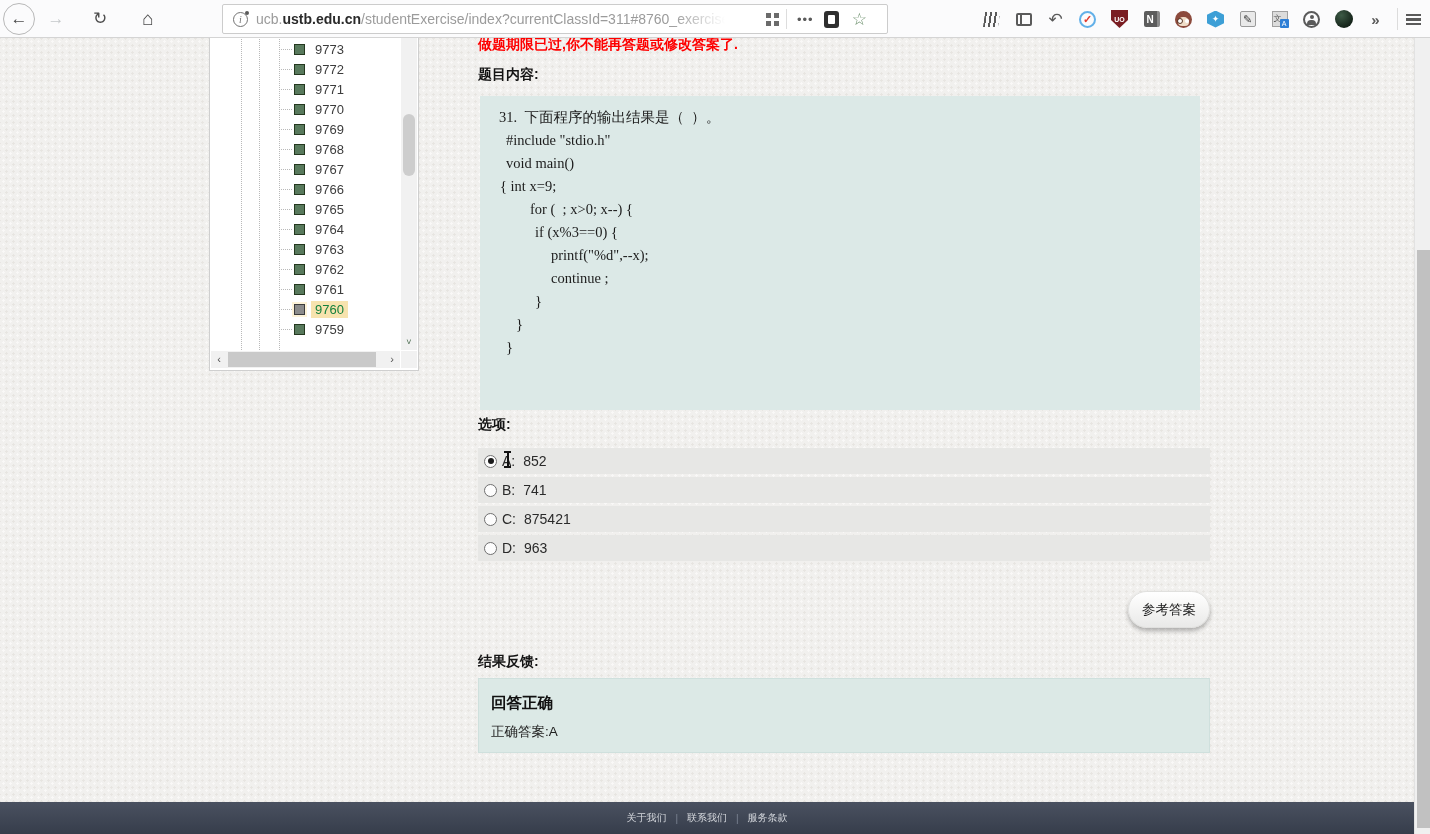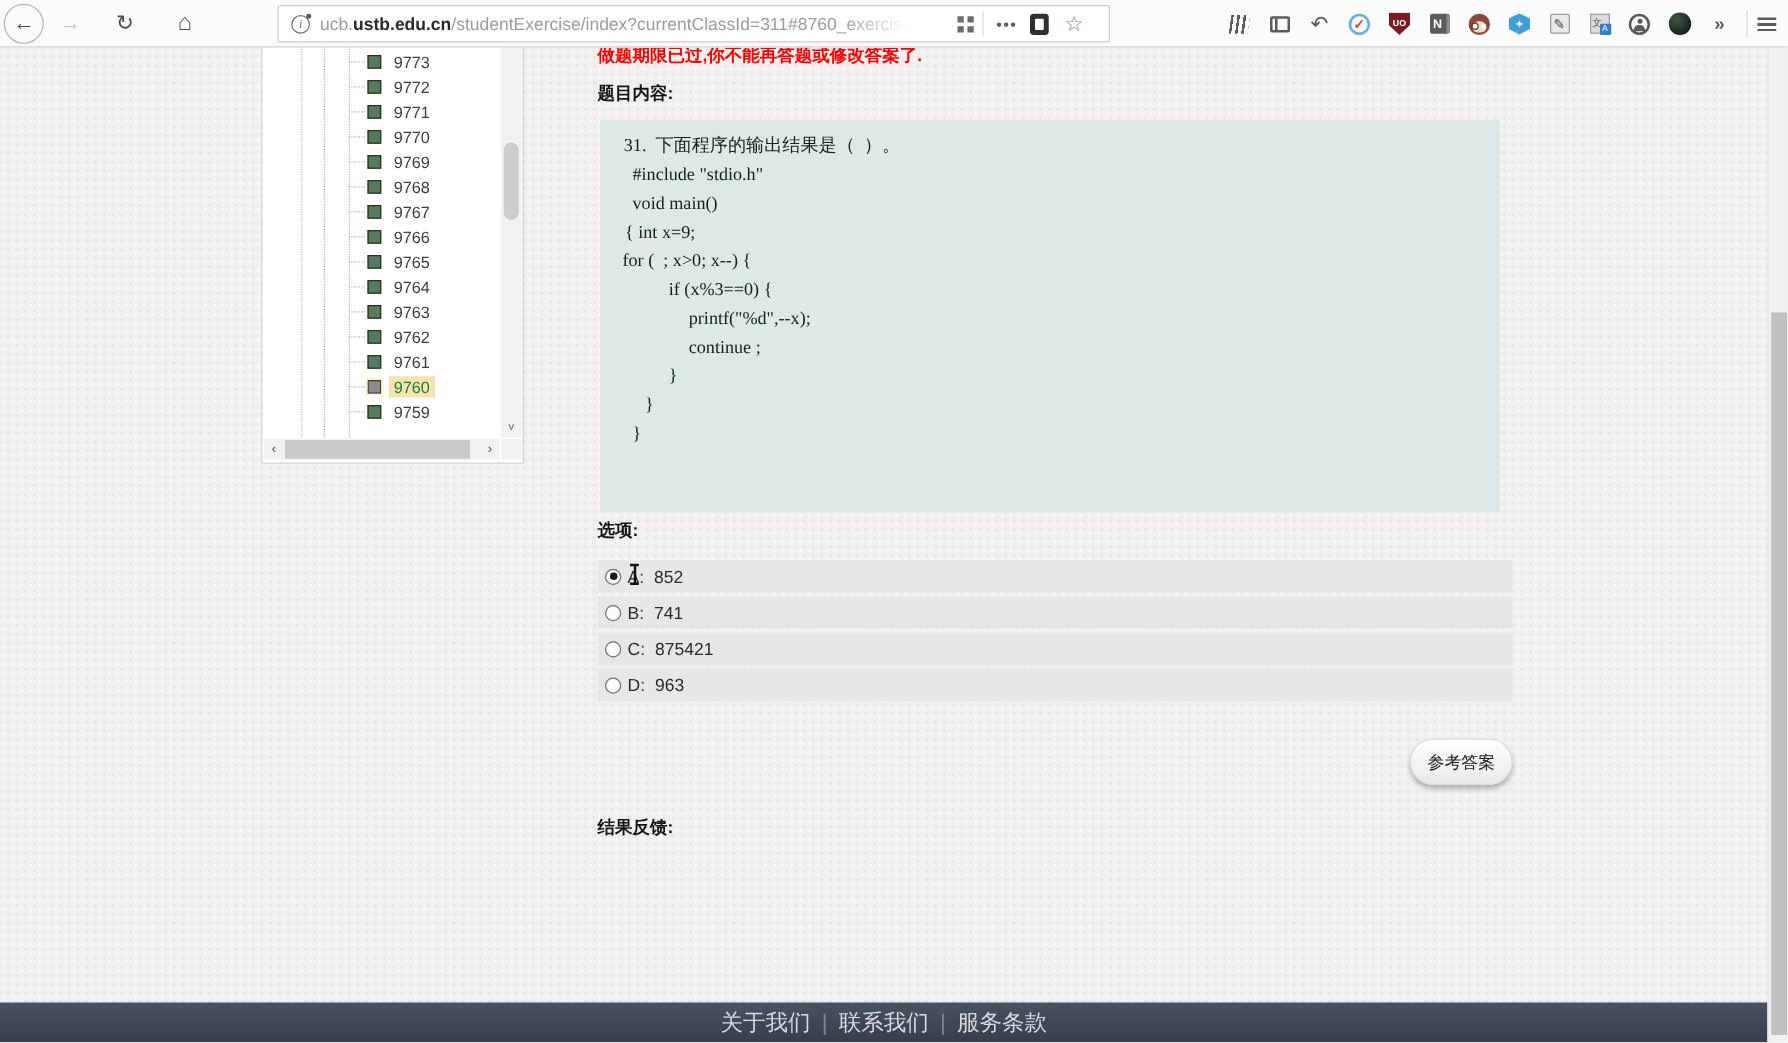--- a/index.html
+++ b/index.html
@@ -157,21 +157,21 @@
     background:#dce9e6; border:1px solid #cfe0dd; padding:14px 0 0 12px;
   }
   .ftitle { font-size:15.5px; font-weight:bold; color:#111; }
   .fanswer { margin-top:9px; font-size:13.5px; color:#222; }
 
   
   .footer {
     position:absolute; left:0; right:16px; top:764px; height:32px;
     background:linear-gradient(#4a5160,#363d4b);
     display:flex; align-items:center; justify-content:center; gap:9px;
-    font-size:18px; color:#d6d9de;
+    font-size:10px; color:#d6d9de;
   }
   .footer a { color:#d6d9de; text-decoration:none; }
   .fsep { color:#7c8494; }
 
   
   .pscroll { position:absolute; right:0; top:0; bottom:0; width:16px; background:#f0f0f0; border-left:1px solid #e2e2e2; }
   .psthumb { position:absolute; left:1.5px; width:13px; top:212px; height:578px; background:#c1c1c1; }
 </style>
 </head>
 <body>
@@ -340,21 +340,21 @@
   </div>
 
   <div class="warning">做题期限已过,你不能再答题或修改答案了.</div>
   <div class="sec-label" style="top:28px">题目内容:</div>
 
   <div class="qbox">
     <div class="qline" style="padding-left:19px">31.  下面程序的输出结果是（  ）。</div>
     <div class="qline" style="padding-left:26px">#include "stdio.h"</div>
     <div class="qline" style="padding-left:26px">void main()</div>
     <div class="qline" style="padding-left:20px">{ int x=9;</div>
-    <div class="qline" style="padding-left:18px">for (  ; x&gt;0; x--) {</div>
+    <div class="qline" style="padding-left:50px">for (  ; x&gt;0; x--) {</div>
     <div class="qline" style="padding-left:55px">if (x%3==0) {</div>
     <div class="qline" style="padding-left:71px">printf("%d",--x);</div>
     <div class="qline" style="padding-left:71px">continue ;</div>
     <div class="qline" style="padding-left:55px">}</div>
     <div class="qline" style="padding-left:36px">}</div>
     <div class="qline" style="padding-left:26px">}</div>
   </div>
 
   <div class="sec-label" style="top:378px">选项:</div>
 
@@ -377,20 +377,24 @@
     <span class="radio"></span>
     <span class="optkey">D:</span>
     <span class="optval">963</span>
   </div>
 
   <span class="ibeam"></span>
 
   <div class="refbtn">参考答案</div>
 
   <div class="sec-label" style="top:615px">结果反馈:</div>
+  <div class="fbox">
+    <div class="ftitle">回答正确</div>
+    <div class="fanswer">正确答案:A</div>
+  </div>
 
   <div class="footer">
     <a>关于我们</a>
     <span class="fsep">|</span>
     <a>联系我们</a>
     <span class="fsep">|</span>
     <a>服务条款</a>
   </div>
 
   <div class="pscroll">

